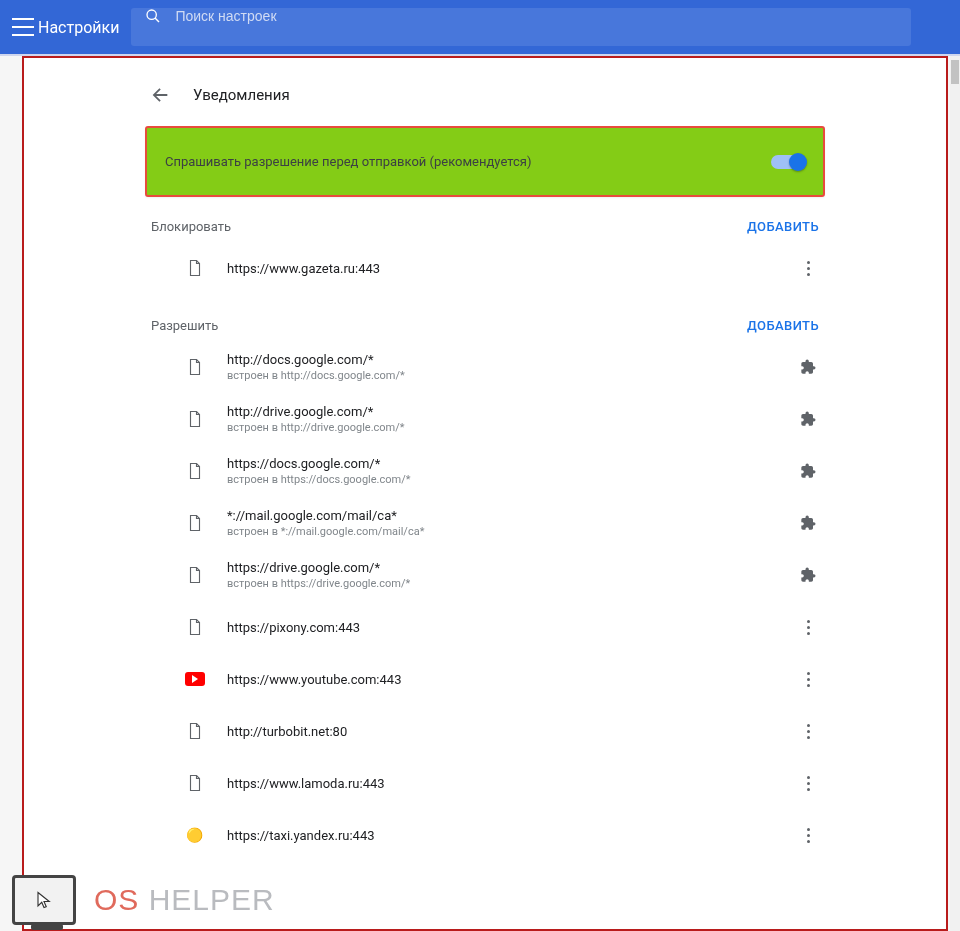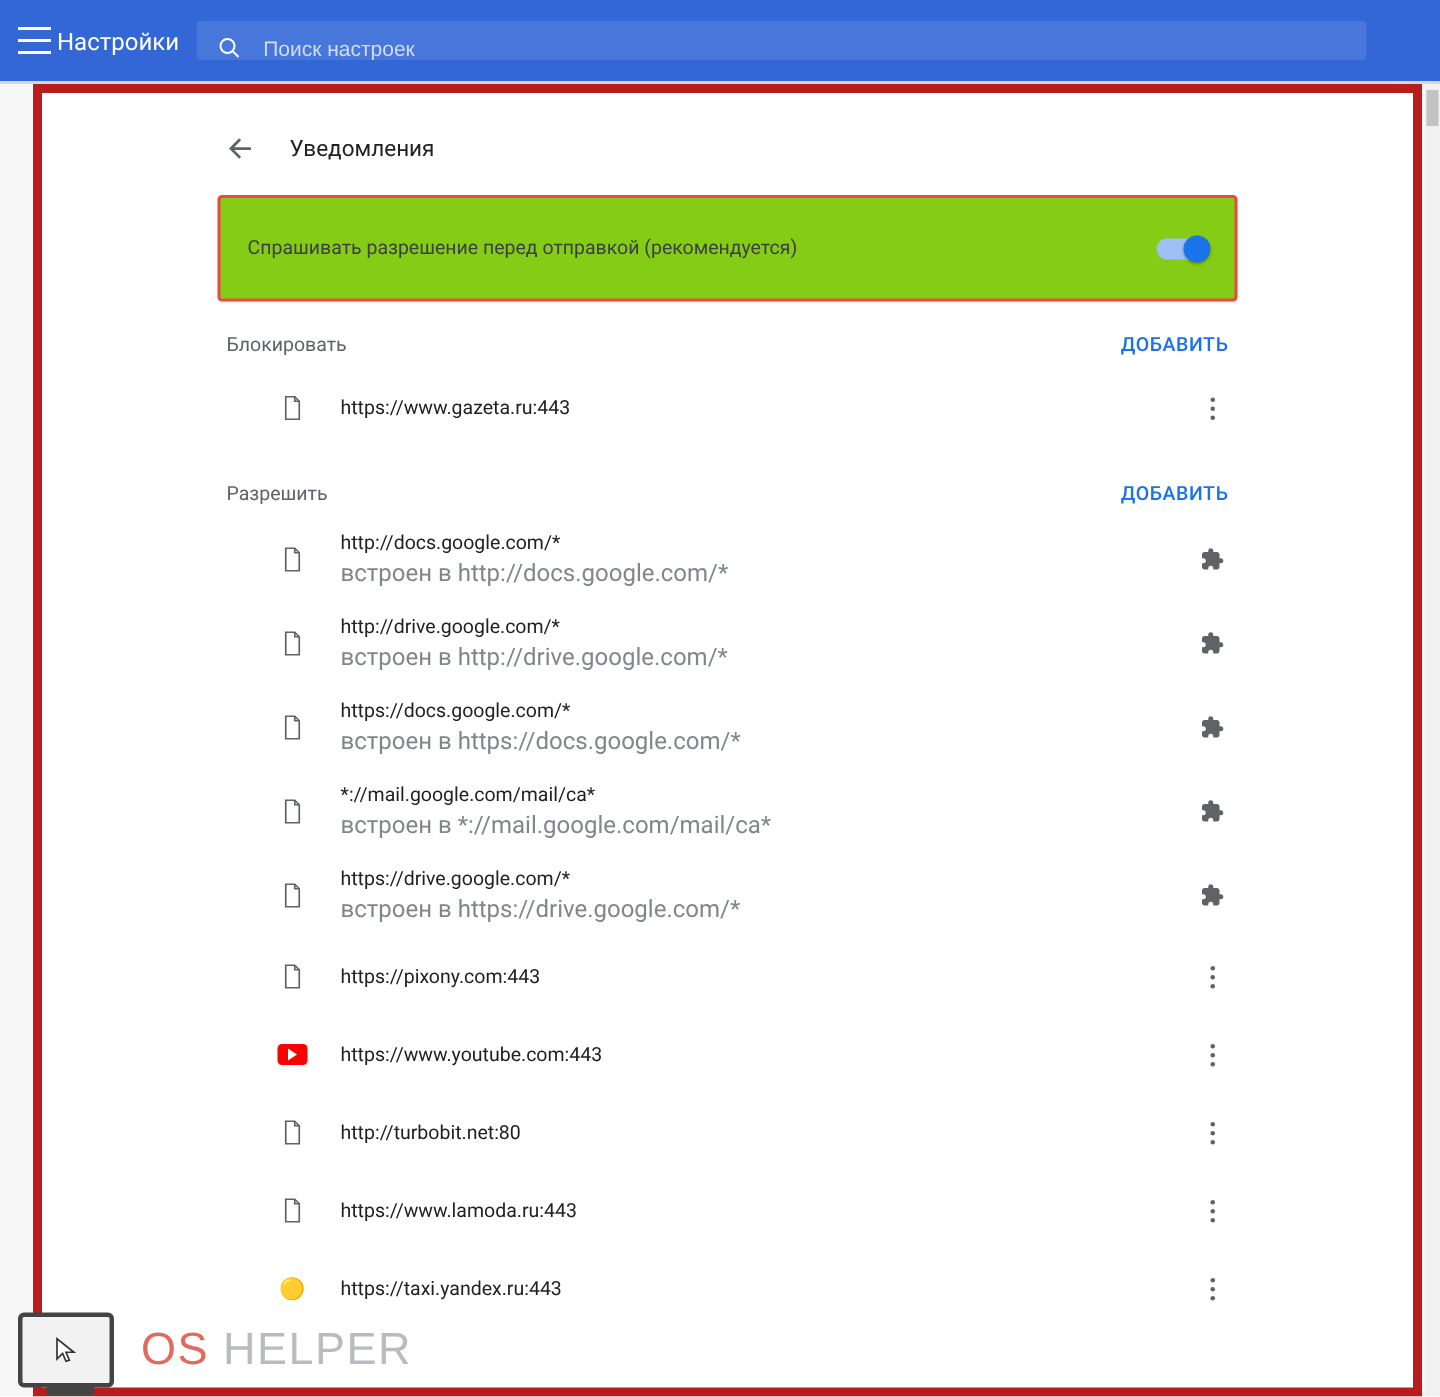--- a/index.html
+++ b/index.html
@@ -14,41 +14,41 @@
     display: flex; align-items: center;
     padding: 0 12px;
     color: #fff;
     gap: 4px;
   }
   .menu-icon { width: 22px; height: 18px; display: flex; flex-direction: column; justify-content: space-between; cursor: pointer;}
   .menu-icon span { height: 2px; background: #fff; display: block;}
   .app-title { font-size: 16px; font-weight: 400;}
   .search-bar {
     flex: 1;
-    height: 26px;
+    height: 38px;
     background: #4877db;
     border-radius: 3px;
     margin-left: 8px;
-    display: flex; align-items: flex-end;
+    display: flex; align-items: flex-start;
     padding: 0 14px;
     gap: 14px;
     max-width: 780px;
   }
   .search-icon { width: 16px; height: 16px; }
   .search-input {
     flex: 1; border: none; outline: none; background: transparent;
     color: #fff; font-size: 14px;
   }
   .search-input::placeholder { color: #d0dbf4; }
 
   .page-body {
     position: relative; height: 877px; background: #f6f6f6;
     border-top: 2px solid #cfd6ee;
   }
-  .content-scroller { position: absolute; top: 0; left: 8px; right: 12px; bottom: 0; background: #fff; border: 6px solid #b91c1c; overflow: hidden; margin-left: 14px; }
+  .content-scroller { position: absolute; top: 0; left: 8px; right: 12px; bottom: 0; background: #fff; border: 2px solid #b91c1c; overflow: hidden; margin-left: 14px; }
   .scrollbar { position: absolute; right: 0; top: 0; bottom: 0; width: 10px; background: #f1f1f1; }
   .scrollbar-thumb { position: absolute; right: 1px; width: 8px; top: 4px; height: 24px; background: #c2c2c2; border-radius: 0;}
   .panel { max-width: 680px; margin: 0 auto; padding-top: 0;}
   .section-heading {
     display: flex; align-items: center; gap: 22px;
     padding: 26px 8px 20px 4px;
   }
   .back-arrow { width: 22px; height: 22px; color: #5f6368; cursor: pointer;}
   .heading-text { font-size: 15px; color: #202124; }
   .highlight-box {
@@ -77,21 +77,21 @@
   .add-btn { font-size: 13px; color: #1a73e8; font-weight: 500; letter-spacing: .4px; cursor: pointer;}
   .list { padding: 2px 0; }
   .row {
     display: flex; align-items: center;
     padding: 10px 6px 10px 6px;
     min-height: 52px;
   }
   .row .lead-icon { width: 20px; height: 20px; margin: 0 22px 0 34px; display:flex;align-items:center;justify-content:center;}
   .row .txt { flex: 1; }
   .row .url { font-size: 13px; color: #202124; }
-  .row .sub { font-size: 16px; color: #80868b; margin-top: 2px;}
+  .row .sub { font-size: 11px; color: #80868b; margin-top: 2px;}
   .row .trail-icon { width: 22px; height: 22px; color: #5f6368; cursor: pointer; display:flex;align-items:center;justify-content:center;}
   .dots { display:flex; flex-direction: column; gap:3px; align-items:center;}
   .dots span { width:3px;height:3px;border-radius:50%;background:#5f6368;}
   svg { display:block; }
   .watermark {
     position: absolute; bottom: 6px; left: 12px;
     display: flex; align-items:center; gap: 18px;
     pointer-events: none;
   }
   .watermark .monitor {

